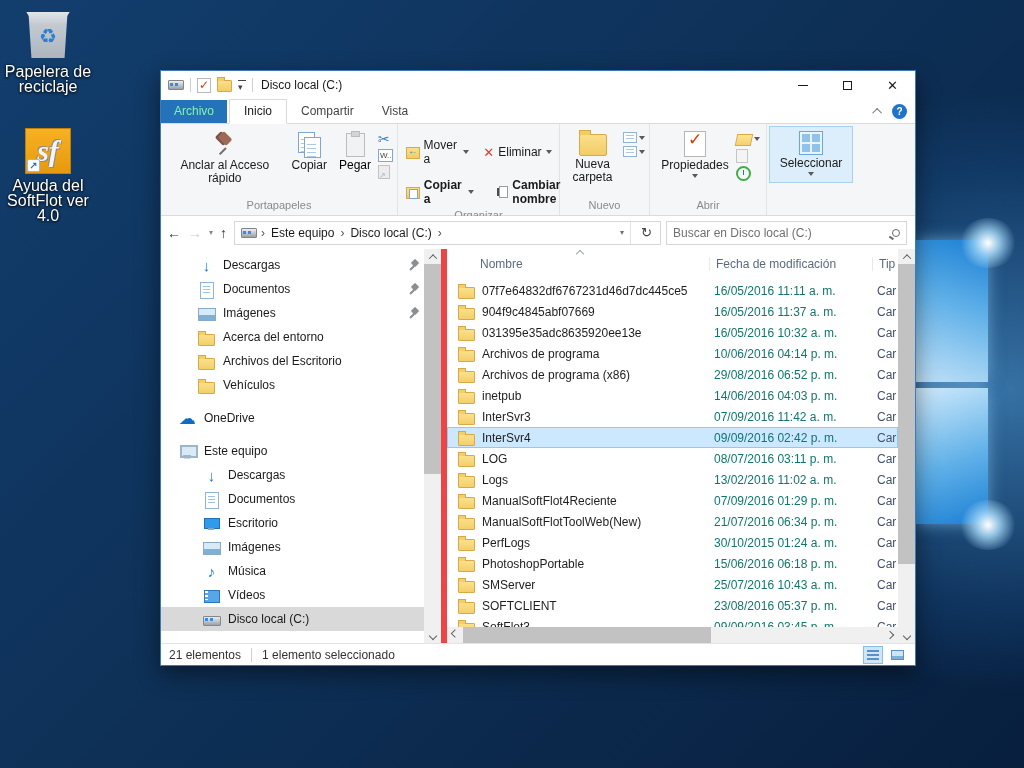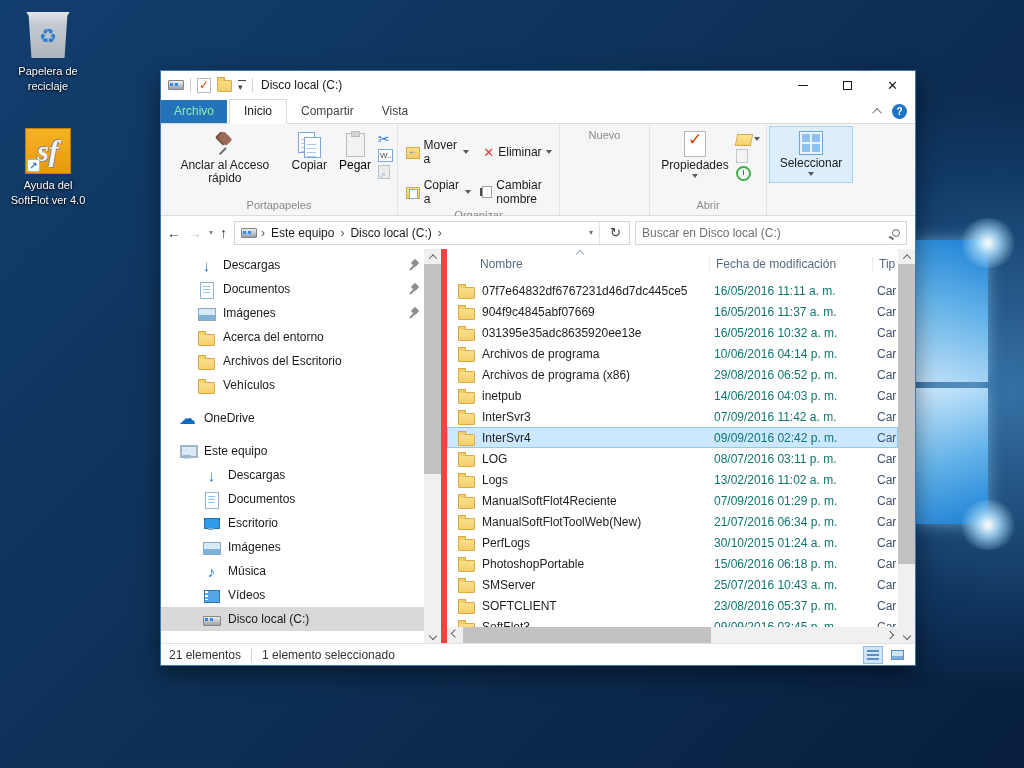--- a/index.html
+++ b/index.html
@@ -17,21 +17,21 @@
     background:linear-gradient(200deg,#1b7fd4 0%,#5fb0e8 45%,#c2e2f8 100%); box-shadow:0 0 14px rgba(140,205,250,.6);}
   .wp-pane2 { left:916px; top:388px; width:72px; height:136px;
     background:linear-gradient(160deg,#cfeafc 0%,#5fb0e8 55%,#1b7fd4 100%); box-shadow:0 0 14px rgba(140,205,250,.6);}
   .wp-glow { position:absolute; border-radius:50%; pointer-events:none; }
   .wp-glow1 { left:958px; top:218px; width:60px; height:50px;
     background:radial-gradient(circle,#ffffff 0%,rgba(170,220,250,.8) 30%,rgba(0,0,0,0) 70%);}
   .wp-glow2 { left:958px; top:500px; width:60px; height:50px;
     background:radial-gradient(circle,#ffffff 0%,rgba(170,220,250,.8) 30%,rgba(0,0,0,0) 70%);}
   
   .desk-icon { position:absolute; width:96px; text-align:center; color:#fff; }
-  .desk-icon .dlabel { font-size:11px; line-height:15px; text-shadow:0 1px 3px rgba(0,0,0,.9),0 0 2px rgba(0,0,0,.8); }
+  .desk-icon .dlabel { font-size:16px; line-height:15px; text-shadow:0 1px 3px rgba(0,0,0,.9),0 0 2px rgba(0,0,0,.8); }
   .bin-glyph { width:46px; height:50px; margin:0 auto 4px; position:relative;
     background:linear-gradient(180deg,#e7eaee 0%,#c3c9d0 30%,#aeb4bc 100%);
     clip-path:polygon(8% 12%, 92% 12%, 97% 4%, 3% 4%, 8% 12%, 14% 96%, 86% 96%, 92% 12%);
   }
   .bin-glyph::after { content:"♻"; position:absolute; left:0; right:0; top:14px; font-size:20px; color:#2f7fd0; }
   .sf-glyph { width:46px; height:46px; margin:0 auto 4px; position:relative;
     background:linear-gradient(180deg,#f6b122,#e8990d); border:1px solid #c07f07; }
   .sf-glyph .sf-txt { font-family:"Liberation Serif","DejaVu Serif",serif; font-style:italic; font-weight:bold;
     font-size:30px; color:#f4f4f2; text-shadow:1px 1px 0 #8a8a8a,-1px -1px 0 #8a8a8a; line-height:44px; }
   .sf-arrow { position:absolute; left:1px; bottom:1px; width:13px; height:13px; background:#fff;
@@ -117,21 +117,21 @@
   .nav-arrows { display:flex; align-items:center; gap:7px; font-size:14px; padding-right:2px; }
   .nav-back { color:#333; } .nav-fwd { color:#c9c9c9; }
   .nav-drop { font-size:8px; color:#8a8a8a; }
   .nav-up { color:#333; }
   .crumbbox { flex:1; height:24px; border:1px solid #d6d6d6; display:flex; align-items:center; padding:0 2px 0 6px; gap:4px; }
   .crumb { font-size:12px; color:#1a1a1a; padding:0 2px; }
   .crumb-sep { color:#555; font-size:12px; }
   .crumb-spacer { flex:1; }
   .crumb-drop { font-size:8px; color:#707070; padding:0 6px; border-right:1px solid #e3e3e3; align-self:stretch; display:flex; align-items:center; }
   .refresh { font-size:13px; color:#444; padding:0 6px; }
-  .searchbox { width:272px; height:24px; border:1px solid #d6d6d6; display:flex; align-items:center; padding:0 6px; }
+  .searchbox { width:241px; height:24px; border:1px solid #d6d6d6; display:flex; align-items:center; padding:0 6px; }
   .searchbox input { border:none; outline:none; flex:1; font-family:inherit; font-size:12px; color:#1a1a1a; }
   .searchbox input::placeholder { color:#707070; opacity:1; }
   .mag { width:8px; height:8px; border:1.5px solid #6b6b6b; border-radius:50%; position:relative; flex:0 0 auto; }
   .mag::after { content:""; position:absolute; left:-4px; top:7px; width:5px; height:1.5px; background:#6b6b6b; transform:rotate(35deg); }
   
   .main { flex:1; display:flex; overflow:hidden; }
   .sidebar { width:263px; overflow:hidden; padding-top:4px; flex:0 0 auto; }
   .nav-item { height:24px; display:flex; align-items:center; gap:8px; padding-right:4px; }
   .nav-item .lbl { flex:1; font-size:12px; white-space:nowrap; overflow:hidden; }
   .nav-item.indent0 { padding-left:18px; }
@@ -289,36 +289,52 @@
             <span class="ic-moveto"></span>
             <span>Mover a</span>
               <span class="caret-d"></span>
           </div>
           <div class="smbtn">
             <span class="ic-del">✕</span>
             <span>Eliminar</span>
               <span class="caret-d"></span>
           </div>
         </div>
-        <div style="display:flex;gap:3px;">
+        <div style="display:flex;gap:17px;font-weight:bold;">
           <div class="smbtn">
             <span class="ic-copyto"></span>
             <span>Copiar a</span>
               <span class="caret-d"></span>
           </div>
           <div class="smbtn">
             <span class="ic-ren"></span>
             <span>Cambiar nombre</span>
           </div>
         </div>
       </div>
       <div class="rgroup-label">Organizar</div>
     </div>
 
     <div class="rgroup" style="width:90px;">
+      <div class="rgroup-body">
+        <div class="bigbtn">
+          <span class="ic-newfolder"></span>
+          <span>Nueva carpeta</span>
+        </div>
+        <div class="smcol">
+          <span class="smbtn" style="padding:0;gap:2px;">
+              <span class="ic-ezacc"></span>
+              <span class="caret-d"></span>
+            </span>
+          <span class="smbtn" style="padding:0;gap:2px;">
+              <span class="ic-ezacc"></span>
+              <span class="caret-d"></span>
+            </span>
+        </div>
+      </div>
       <div class="rgroup-label">Nuevo</div>
     </div>
 
     <div class="rgroup" style="width:117px;">
       <div class="rgroup-body">
         <div class="bigbtn">
           <span class="ic-props"></span>
           <span>Propiedades</span>
           <span class="caret-d"></span>
         </div>

